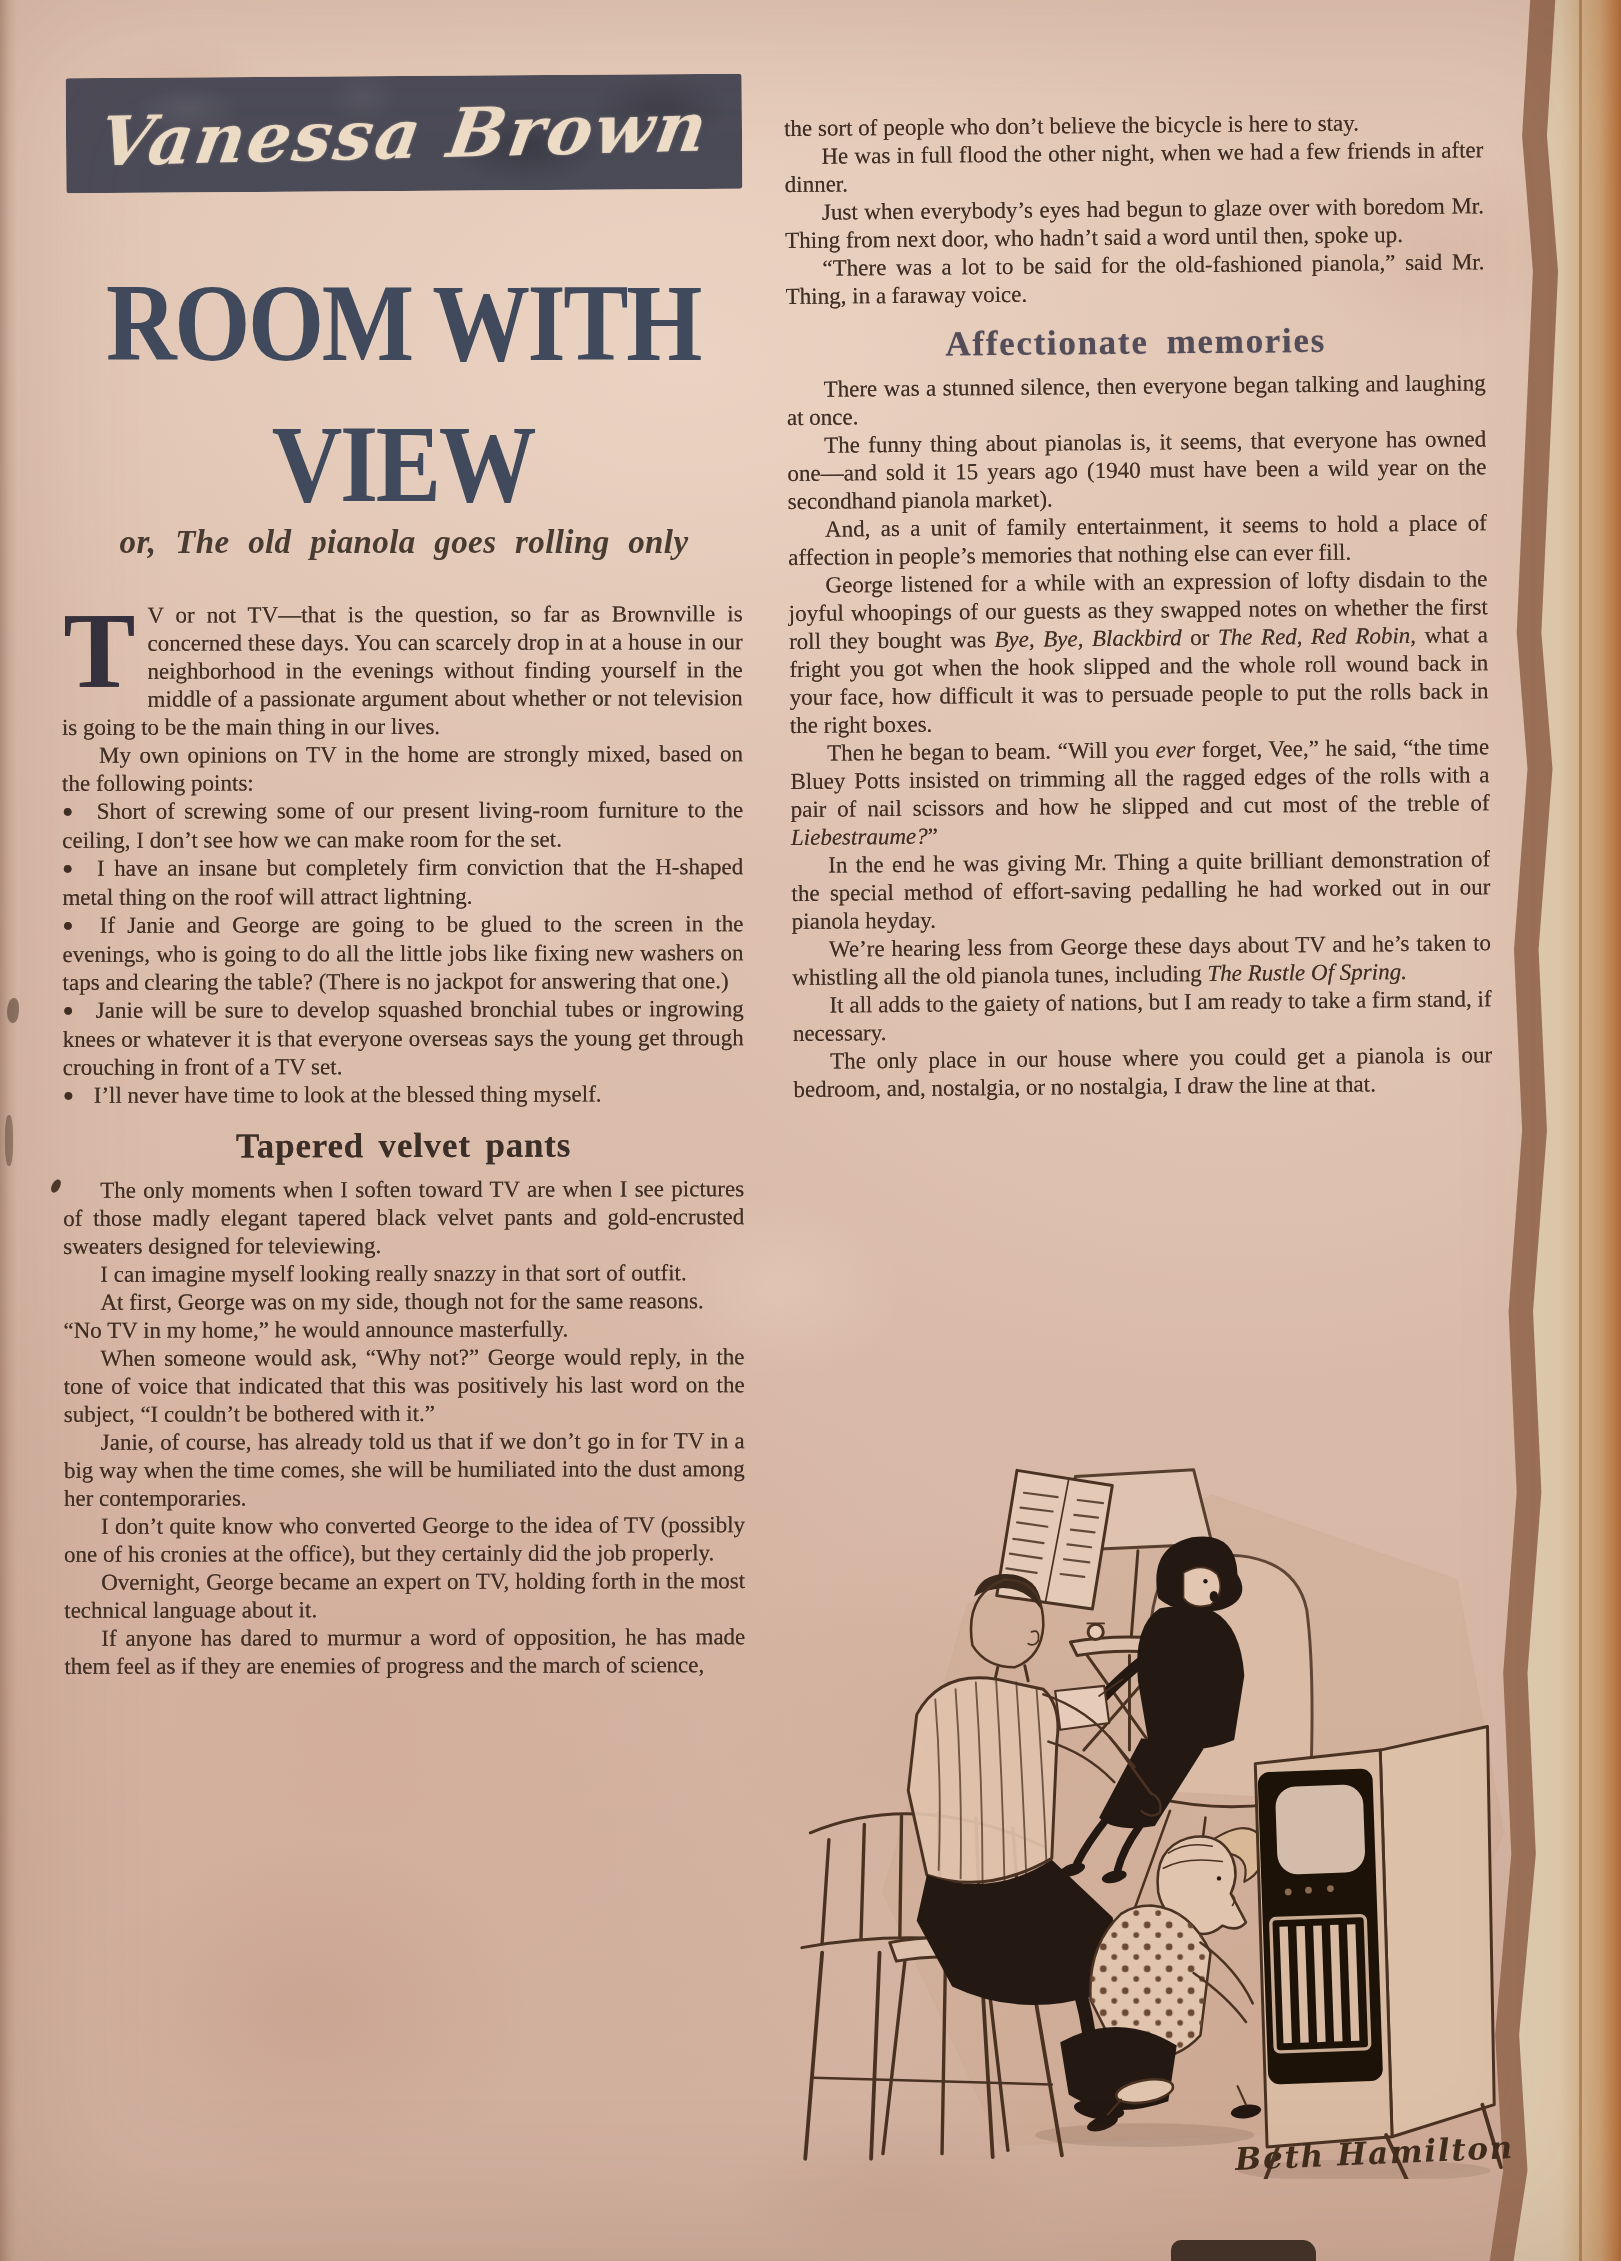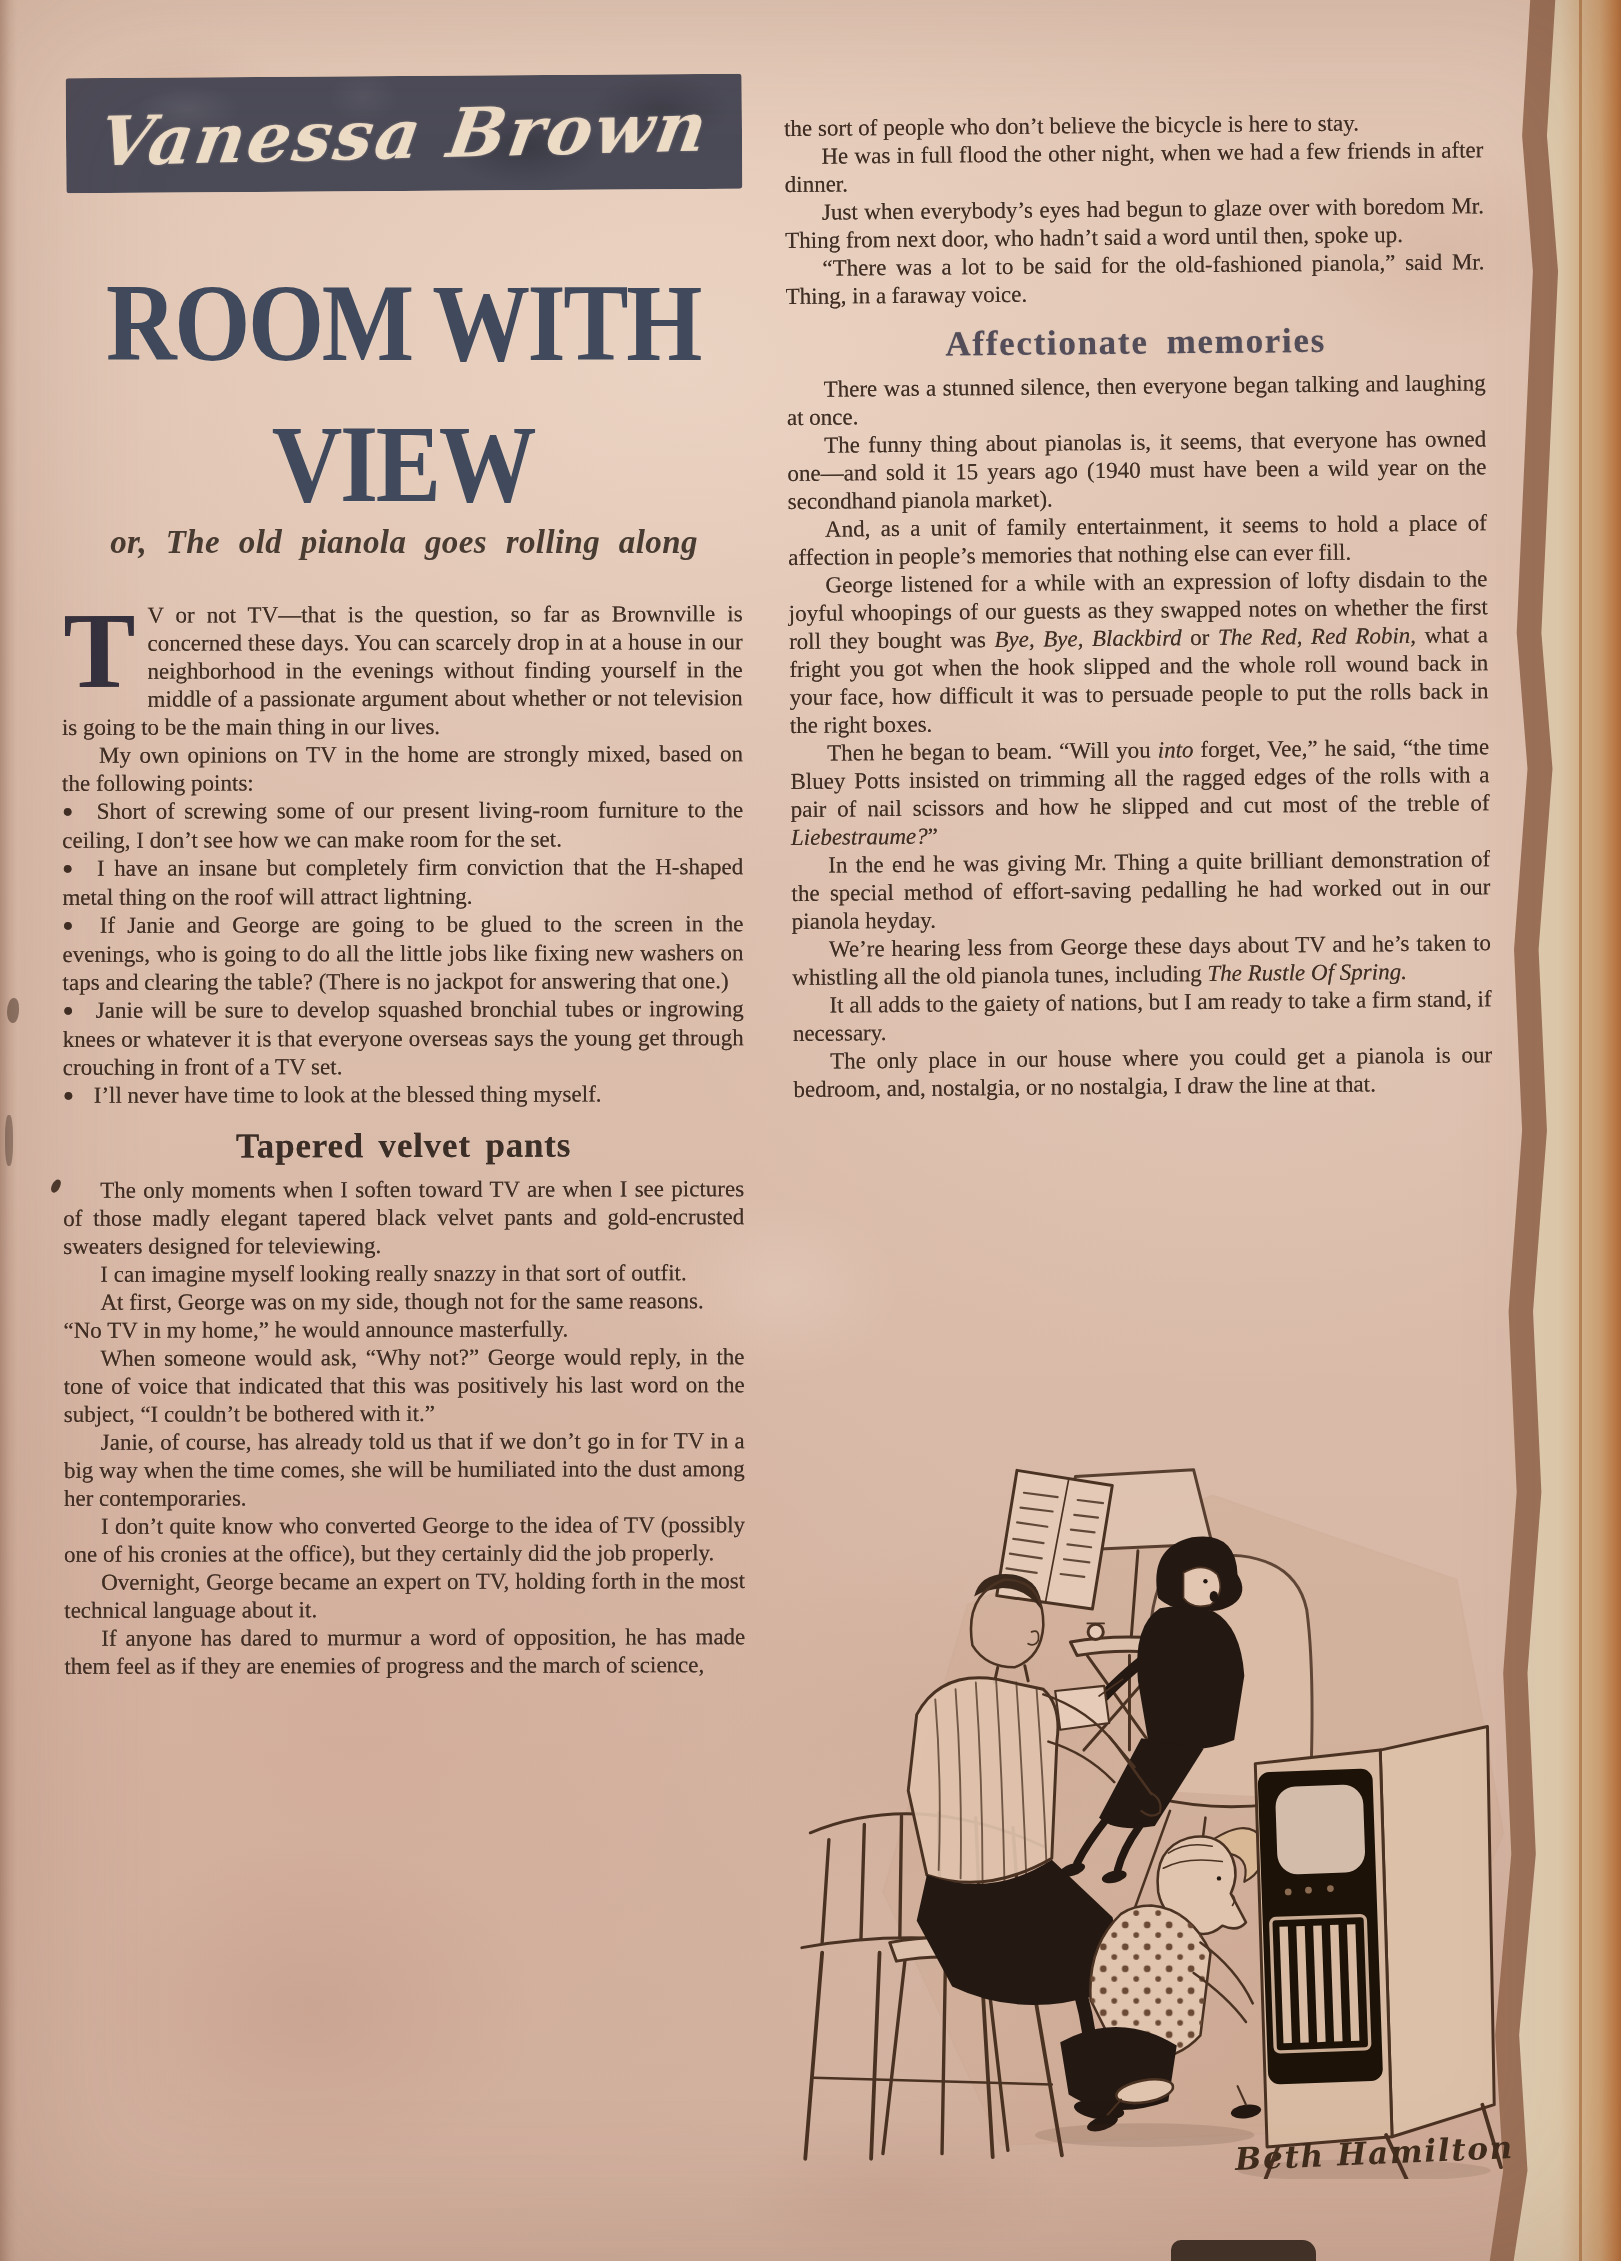--- a/index.html
+++ b/index.html
@@ -96,21 +96,21 @@
   <div class="bottom-object"></div>
 
   <div class="banner">
     <span class="byline">Vanessa Brown</span>
   </div>
 
   <div class="title">
     <div>ROOM WITH</div>
     <div>VIEW</div>
   </div>
-  <div class="subtitle">or, The old pianola goes rolling along</div>
+  <div class="subtitle">or, The old pianola goes rolling only</div>
 
   <div class="col col-left">
     <p class="lead"><span class="dropcap">T</span><span>V or not TV—that is the question, so far as Brownville is concerned these days.  You can scarcely drop in at a house in our neighborhood in the evenings without finding yourself in the middle of a passionate argument about whether or not television is going to be the main thing in our lives.</span></p>
     <p class="ind">My own opinions on TV in the home are strongly mixed, based on the following points:</p>
     <p class="noind"><span class="dot">●</span><span>Short of screwing some of our present living-room furniture to the ceiling, I don’t see how we can make room for the set.</span></p>
     <p class="noind"><span class="dot">●</span><span>I have an insane but completely firm conviction that the H-shaped metal thing on the roof will attract lightning.</span></p>
     <p class="noind"><span class="dot">●</span><span>If Janie and George are going to be glued to the screen in the evenings, who is going to do all the little jobs like fixing new washers on taps and clearing the table?  (There is no jackpot for answering that one.)</span></p>
     <p class="noind"><span class="dot">●</span><span>Janie will be sure to develop squashed bronchial tubes or ingrowing knees or whatever it is that everyone overseas says the young get through crouching in front of a TV set.</span></p>
     <p class="noind"><span class="dot">●</span><span>I’ll never have time to look at the blessed thing myself.</span></p>
     <h2 class="subhead velvet">Tapered velvet pants</h2>
@@ -128,21 +128,21 @@
   <div class="col col-right">
     <p class="noind">the sort of people who don’t believe the bicycle is here to stay.</p>
     <p class="ind">He was in full flood the other night, when we had a few friends in after dinner.</p>
     <p class="ind">Just when everybody’s eyes had begun to glaze over with boredom Mr. Thing from next door, who hadn’t said a word until then, spoke up.</p>
     <p class="ind">“There was a lot to be said for the old-fashioned pianola,” said Mr. Thing, in a faraway voice.</p>
     <h2 class="subhead memories">Affectionate memories</h2>
     <p class="ind">There was a stunned silence, then everyone began talking and laughing at once.</p>
     <p class="ind">The funny thing about pianolas is, it seems, that everyone has owned one—and sold it 15 years ago (1940 must have been a wild year on the secondhand pianola market).</p>
     <p class="ind">And, as a unit of family entertainment, it seems to hold a place of affection in people’s memories that nothing else can ever fill.</p>
     <p class="ind">George listened for a while with an expression of lofty disdain to the joyful whoopings of our guests as they swapped notes on whether the first roll they bought was <i>Bye, Bye, Blackbird</i> or <i>The Red, Red Robin,</i> what a fright you got when the hook slipped and the whole roll wound back in your face, how difficult it was to persuade people to put the rolls back in the right boxes.</p>
-    <p class="ind">Then he began to beam. “Will you <i>into</i> forget, Vee,” he said, “the time Bluey Potts insisted on trimming all the ragged edges of the rolls with a pair of nail scissors and how he slipped and cut most of the treble of <i>Liebestraume?</i>”</p>
+    <p class="ind">Then he began to beam. “Will you <i>ever</i> forget, Vee,” he said, “the time Bluey Potts insisted on trimming all the ragged edges of the rolls with a pair of nail scissors and how he slipped and cut most of the treble of <i>Liebestraume?</i>”</p>
     <p class="ind">In the end he was giving Mr. Thing a quite brilliant demonstration of the special method of effort-saving pedalling he had worked out in our pianola heyday.</p>
     <p class="ind">We’re hearing less from George these days about TV and he’s taken to whistling all the old pianola tunes, including <i>The Rustle Of Spring.</i></p>
     <p class="ind">It all adds to the gaiety of nations, but I am ready to take a firm stand, if necessary.</p>
     <p class="ind">The only place in our house where you could get a pianola is our bedroom, and, nostalgia, or no nostalgia, I draw the line at that.</p>
   </div>
 
   <div class="illo">
     <svg viewBox="0 0 900 880" xmlns="http://www.w3.org/2000/svg">
       <defs>
         <pattern id="dots" width="26" height="26" patternUnits="userSpaceOnUse">

